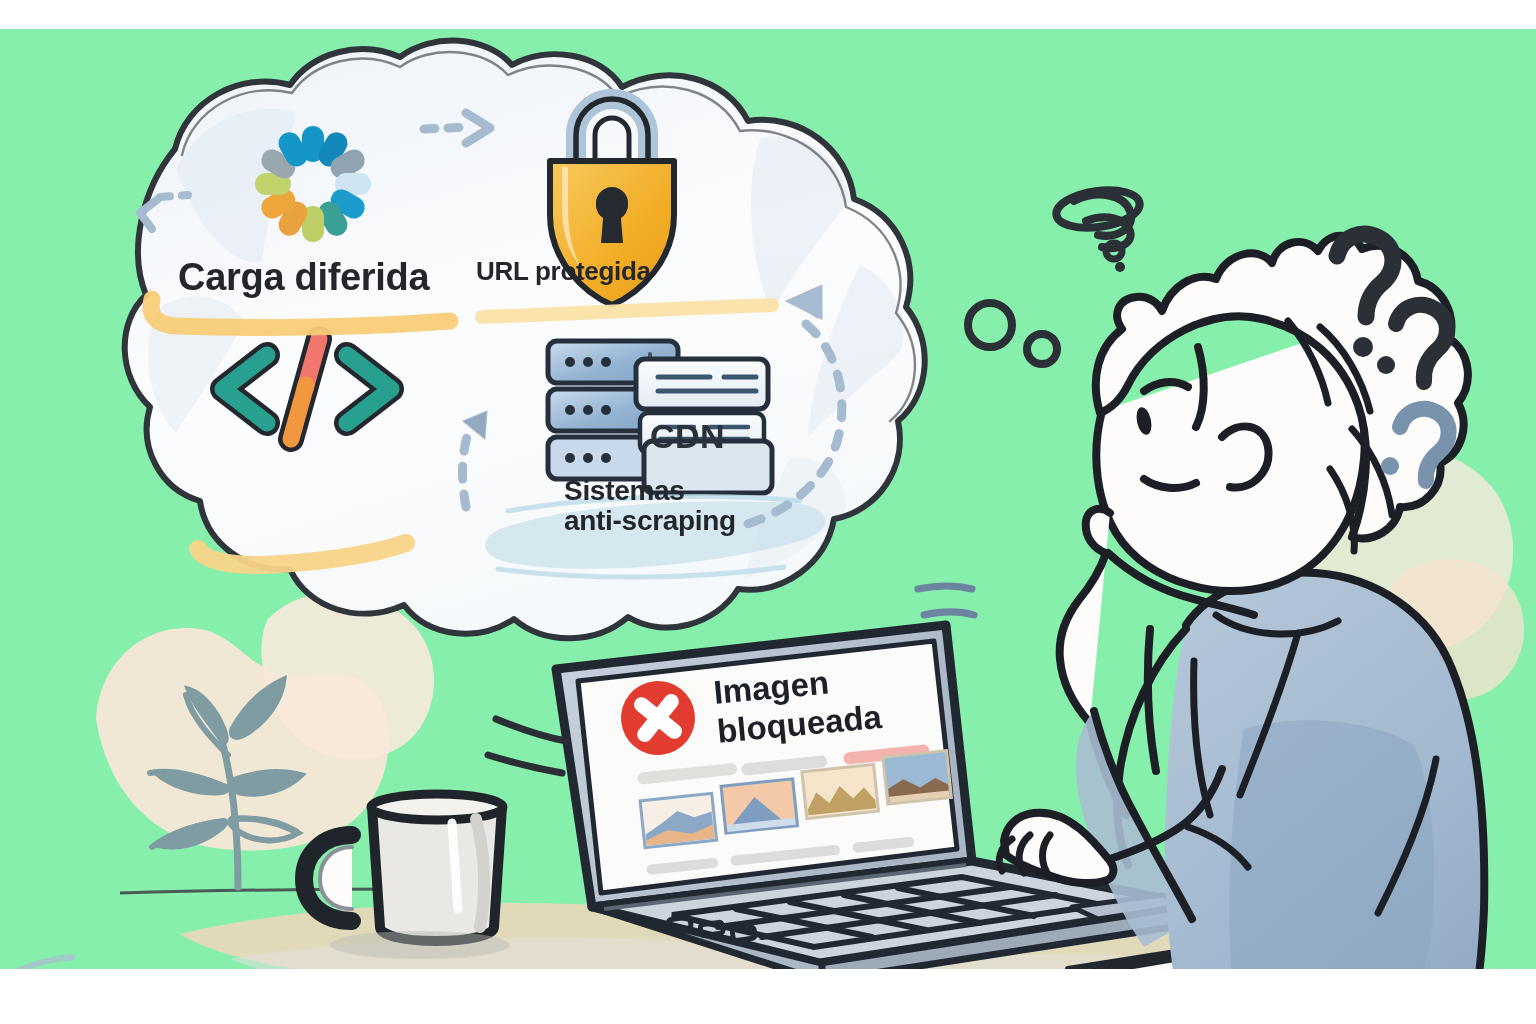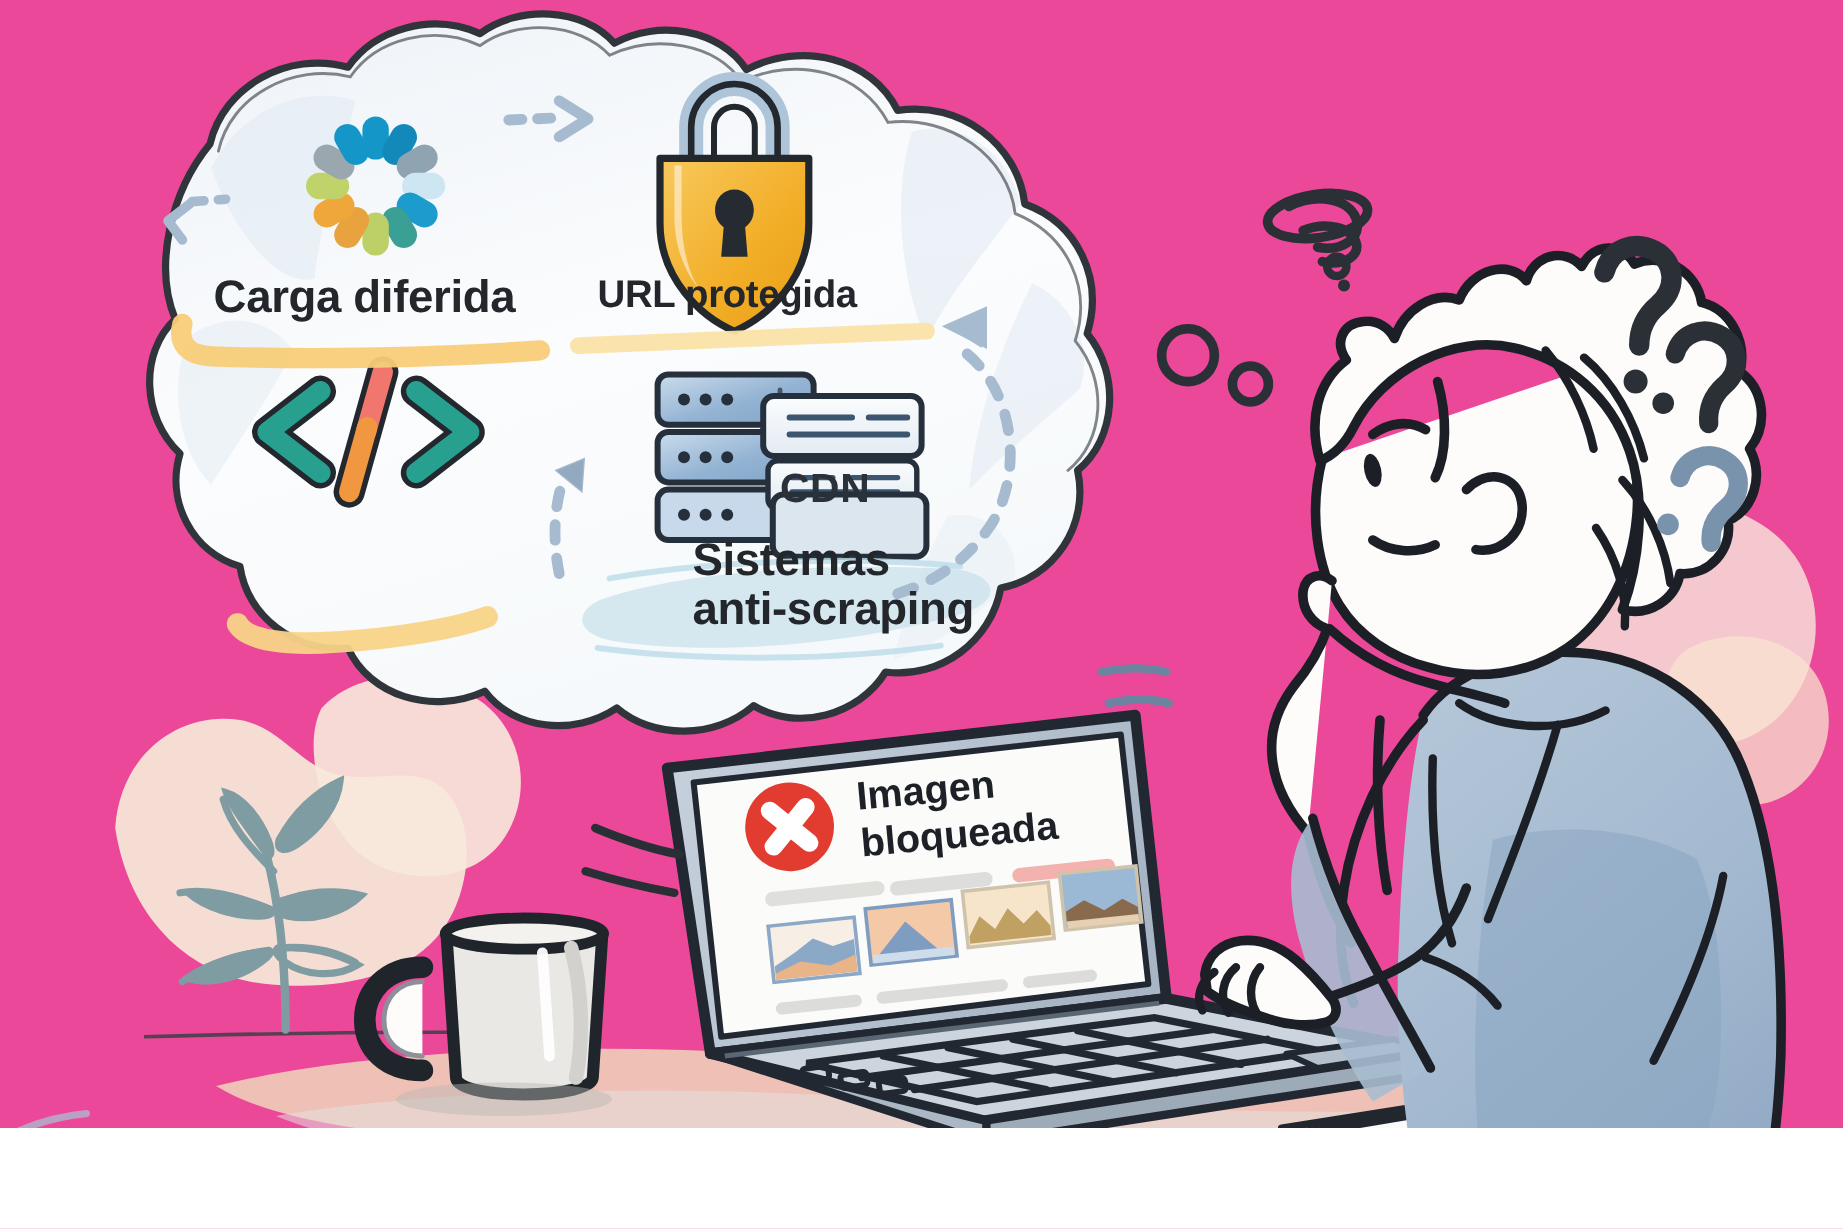--- a/index.html
+++ b/index.html
@@ -8,21 +8,22 @@
     background: #ffffff;
   }
   body {
     font-family: "Liberation Sans", sans-serif;
   }
   #stage {
     position: relative;
     width: 1536px;
     height: 940px;
     overflow: hidden;
-    background: #ec4899;
+    background: #86efac;
+    margin-top: 29px;
   }
   #stage svg.layer {
     position: absolute;
     top: 0;
     left: 0;
     width: 1536px;
     height: 1024px;
   }
   .cloud-label {
     position: absolute;
@@ -31,30 +32,30 @@
     color: #23262b;
     letter-spacing: -0.3px;
     line-height: 1.08;
     white-space: pre-line;
   }
   #lbl-carga {
     left: 178px; top: 228px;
     font-size: 38px;
   }
   #lbl-url {
-    left: 498px; top: 228px;
-    font-size: 32px;
+    left: 476px; top: 228px;
+    font-size: 26px;
   }
   #lbl-js {
     left: 200px; top: 425px;
     font-size: 38px;
   }
   #lbl-anti {
-    left: 577px; top: 447px;
-    font-size: 38px;
+    left: 564px; top: 447px;
+    font-size: 28px;
   }
   #lbl-cdn {
     position: absolute;
     left: 650px; top: 388px;
     font-size: 34px;
     font-weight: 600;
     color: #2b3138;
     letter-spacing: 0.5px;
   }
   #screen-text {

